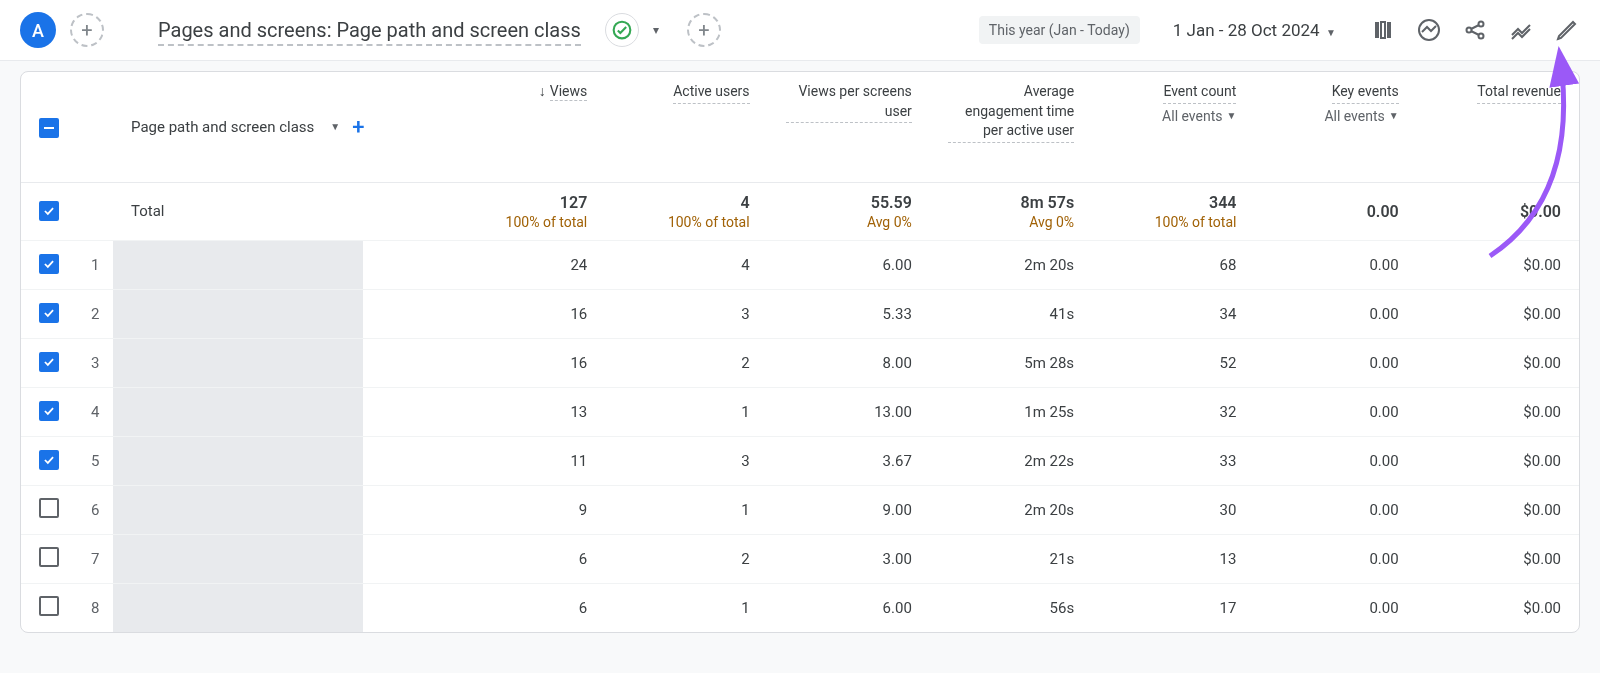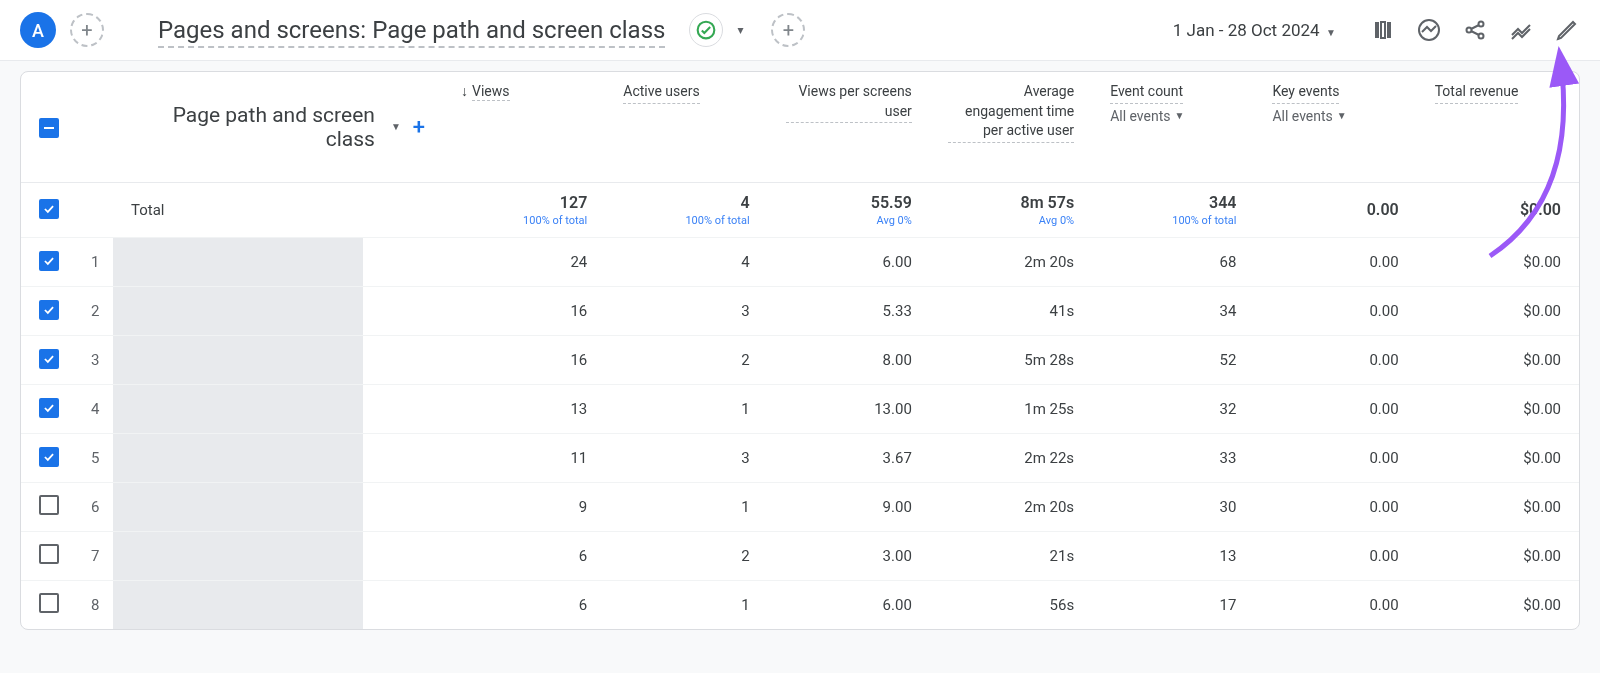--- a/index.html
+++ b/index.html
@@ -32,21 +32,21 @@
     border-radius: 50%;
     display: flex; align-items: center; justify-content: center;
     color: #80868b; font-size: 20px;
     cursor: pointer;
   }
   .title-wrap {
     flex: 0 0 auto;
     margin-left: 40px;
   }
   .page-title {
-    font-size: 24px;
+    font-size: 20px;
     color: #3c4043;
     border-bottom: 2px dashed #bdc1c6;
     padding-bottom: 2px;
   }
   .chip-status {
     width: 34px; height: 34px;
     border: 1px solid #dadce0;
     border-radius: 50%;
     display: flex; align-items: center; justify-content: center;
     color: #34a853;
@@ -85,56 +85,56 @@
   th, td { padding: 10px 18px; }
   thead th {
     vertical-align: top;
     font-weight: 400;
     color: #5f6368;
     font-size: 14px;
     border-bottom: 1px solid #e8eaed;
     text-align: right;
     height: 110px;
   }
-  thead th .hcell { display:flex; flex-direction:column; align-items:flex-start; gap:4px;}
+  thead th .hcell { display:flex; flex-direction:column; align-items:flex-end; gap:4px;}
   thead th .hlabel { border-bottom: 1px dashed #bdc1c6; padding-bottom:1px; color:#3c4043; line-height:1.4;}
   thead th .sort-arrow { margin-right: 4px; color:#3c4043; font-weight: 500;}
   .select-line { display:flex; align-items:center; gap:4px; color:#5f6368; font-size:14px; }
   .select-line .tri { font-size:10px; }
 
   .cb-col { width: 52px; text-align: center; }
   .idx-col { width: 40px; text-align: right; color:#5f6368;}
   .dim-col { width: 330px; text-align: left; }
   .metric-col { text-align: right; }
 
   tbody tr { border-top: 1px solid #f1f3f4; }
   tbody td { font-size: 15px; color:#3c4043; }
   tbody td.metric-col { text-align: right; }
 
   .total-row td { height: 52px; vertical-align: middle; }
   .total-row .big { font-weight: 600; font-size: 16px; }
-  .total-row .sub { color:#3b82f6; font-size: 11px; margin-top:2px;}
+  .total-row .sub { color:#a16207; font-size: 14px; margin-top:2px;}
 
   .checkbox {
     width: 20px; height: 20px;
     border: 2px solid #5f6368;
     border-radius: 2px;
     display: inline-flex; align-items: center; justify-content: center;
     cursor: pointer;
     background: #fff;
   }
   .checkbox.checked { background:#1a73e8; border-color:#1a73e8; color:#fff; }
   .checkbox.indet { background:#1a73e8; border-color:#1a73e8; }
   .checkbox.indet::after { content:""; width:10px; height:2px; background:#fff; }
   .checkbox.checked svg { width:14px; height:14px; stroke:#fff; stroke-width:3; fill:none; }
 
   .dim-header-cell {
     display:flex; align-items:center; gap:12px;
   }
-  .dim-header-cell .dim-label { color:#3c4043; font-size:21px;text-align:right; }
+  .dim-header-cell .dim-label { color:#3c4043; font-size:15px; }
   .add-blue { color:#1a73e8; font-size:22px; font-weight:500; cursor:pointer;}
   
   .redacted { background:#e8eaed; height:100%; width:250px; }
 
   
   .annot-arrow {
     position: fixed;
     right: 20px;
     top: 46px;
     pointer-events: none;
@@ -155,20 +155,21 @@
     <svg viewBox="0 0 24 24" width="20" height="20" fill="none" stroke="#34a853" stroke-width="2.5">
         <circle cx="12" cy="12" r="10"></circle>
         <path d="M7 12.5l3 3 7-7"></path>
       </svg>
   </div>
   <span class="chip-dropdown">▾</span>
   <div class="add-dashed">+</div>
 
   <div class="spacer"></div>
 
+  <span class="date-pill">This year (Jan - Today)</span>
   <span class="date-range">
     <span>1 Jan - 28 Oct 2024</span><span class="caret-down"> ▼</span>
   </span>
 
   <div class="hdr-icons">
     <div class="hdr-icon">
       <svg viewBox="0 0 24 24" fill="#5f6368">
           <rect x="4" y="4" width="4" height="16"></rect>
           <rect x="10" y="4" width="4" height="16" fill="#fff" stroke="#5f6368" stroke-width="2"></rect>
           <rect x="16" y="4" width="4" height="16"></rect>

